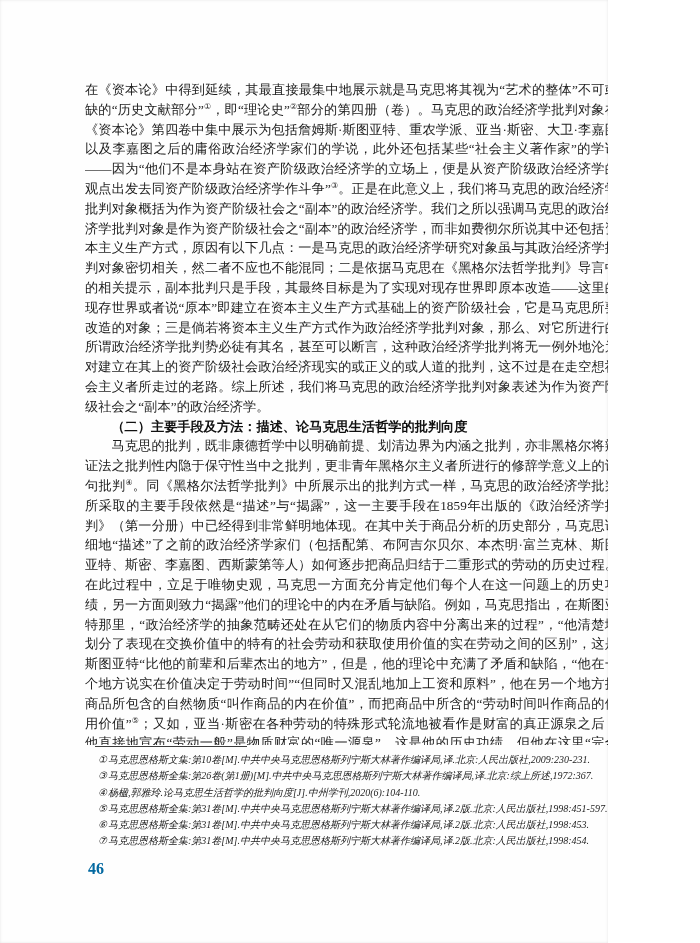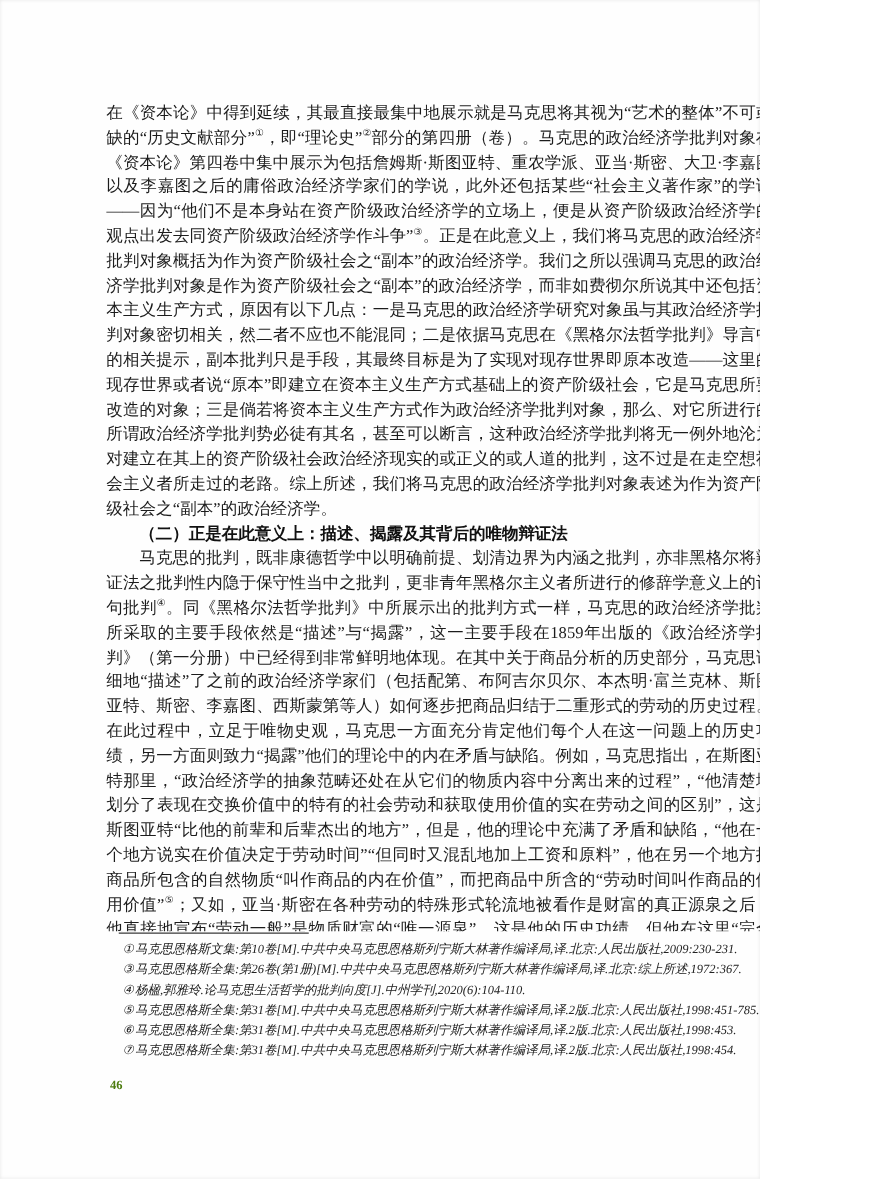--- a/index.html
+++ b/index.html
@@ -60,52 +60,52 @@
     line-height: 16.3px;
     white-space: nowrap;
     color: #222;
     font-style: italic;
   }
   .footnote-marker { margin-right: 1px; }
   .page-number {
     position: absolute;
     left: 88px;
     top: 860px;
-    font-size: 10px;
+    font-size: 16px;
     line-height: 18px;
-    color: #4d7c0f;
+    color: #0369a1;
     font-family: "Liberation Serif", "DejaVu Serif", serif;
     font-weight: bold;
   }
 </style>
 </head>
 <body>
 
 <div class="page">
 
   <div class="article-body">
     <p>在《资本论》中得到延续，其最直接最集中地展示就是马克思将其视为“艺术的整体”不可或缺的“历史文献部分”<sup>①</sup>，即“理论史”<sup>②</sup>部分的第四册（卷）。马克思的政治经济学批判对象在《资本论》第四卷中集中展示为包括詹姆斯·斯图亚特、重农学派、亚当·斯密、大卫·李嘉图以及李嘉图之后的庸俗政治经济学家们的学说，此外还包括某些“社会主义著作家”的学说——因为“他们不是本身站在资产阶级政治经济学的立场上，便是从资产阶级政治经济学的观点出发去同资产阶级政治经济学作斗争”<sup>③</sup>。正是在此意义上，我们将马克思的政治经济学批判对象概括为作为资产阶级社会之“副本”的政治经济学。我们之所以强调马克思的政治经济学批判对象是作为资产阶级社会之“副本”的政治经济学，而非如费彻尔所说其中还包括资本主义生产方式，原因有以下几点：一是马克思的政治经济学研究对象虽与其政治经济学批判对象密切相关，然二者不应也不能混同；二是依据马克思在《黑格尔法哲学批判》导言中的相关提示，副本批判只是手段，其最终目标是为了实现对现存世界即原本改造——这里的现存世界或者说“原本”即建立在资本主义生产方式基础上的资产阶级社会，它是马克思所要改造的对象；三是倘若将资本主义生产方式作为政治经济学批判对象，那么、对它所进行的所谓政治经济学批判势必徒有其名，甚至可以断言，这种政治经济学批判将无一例外地沦为对建立在其上的资产阶级社会政治经济现实的或正义的或人道的批判，这不过是在走空想社会主义者所走过的老路。综上所述，我们将马克思的政治经济学批判对象表述为作为资产阶级社会之“副本”的政治经济学。</p>
-    <h2 class="section-heading">（二）正是在此意义上：描述、揭露及其背后的唯物辩证法</h2>
+    <h2 class="section-heading">（二）主要手段及方法：描述、论马克思生活哲学的批判向度</h2>
     <p class="para-indent">马克思的批判，既非康德哲学中以明确前提、划清边界为内涵之批判，亦非黑格尔将辩证法之批判性内隐于保守性当中之批判，更非青年黑格尔主义者所进行的修辞学意义上的词句批判<sup>④</sup>。同《黑格尔法哲学批判》中所展示出的批判方式一样，马克思的政治经济学批判所采取的主要手段依然是“描述”与“揭露”，这一主要手段在1859年出版的《政治经济学批判》（第一分册）中已经得到非常鲜明地体现。在其中关于商品分析的历史部分，马克思详细地“描述”了之前的政治经济学家们（包括配第、布阿吉尔贝尔、本杰明·富兰克林、斯图亚特、斯密、李嘉图、西斯蒙第等人）如何逐步把商品归结于二重形式的劳动的历史过程。在此过程中，立足于唯物史观，马克思一方面充分肯定他们每个人在这一问题上的历史功绩，另一方面则致力“揭露”他们的理论中的内在矛盾与缺陷。例如，马克思指出，在斯图亚特那里，“政治经济学的抽象范畴还处在从它们的物质内容中分离出来的过程”，“他清楚地划分了表现在交换价值中的特有的社会劳动和获取使用价值的实在劳动之间的区别”，这是斯图亚特“比他的前辈和后辈杰出的地方”，但是，他的理论中充满了矛盾和缺陷，“他在一个地方说实在价值决定于劳动时间”“但同时又混乱地加上工资和原料”，他在另一个地方把商品所包含的自然物质“叫作商品的内在价值”，而把商品中所含的“劳动时间叫作商品的使用价值”<sup>⑤</sup>；又如，亚当·斯密在各种劳动的特殊形式轮流地被看作是财富的真正源泉之后，他直接地宣布“劳动一般”是物质财富的“唯一源泉”，这是他的历史功绩，但他在这里“完全没有看到自然要素”，一旦涉足交换价值领域，“自然要素却追跟着他”；再如，作为古典政治经济学的完成者，李嘉图“十分清楚地作出了商品价值决定于劳动时间这一规定”，但他的研究“只限于价值量”。可以说，正是在这种“描述”与“揭</p>
   </div>
 
   <div class="footnotes-section">
     <div class="footnote-divider"></div>
 
     <div class="footnote-row">
       <span class="footnote-marker">①</span><span>马克思恩格斯文集:第10卷[M].中共中央马克思恩格斯列宁斯大林著作编译局,译.北京:人民出版社,2009:230-231.</span>
     </div>
     <div class="footnote-row">
       <span class="footnote-marker">③</span><span>马克思恩格斯全集:第26卷(第1册)[M].中共中央马克思恩格斯列宁斯大林著作编译局,译.北京:综上所述,1972:367.</span>
     </div>
     <div class="footnote-row">
       <span class="footnote-marker">④</span><span>杨楹,郭雅玲.论马克思生活哲学的批判向度[J].中州学刊,2020(6):104-110.</span>
     </div>
     <div class="footnote-row">
-      <span class="footnote-marker">⑤</span><span>马克思恩格斯全集:第31卷[M].中共中央马克思恩格斯列宁斯大林著作编译局,译.2版.北京:人民出版社,1998:451-785.</span>
+      <span class="footnote-marker">⑤</span><span>马克思恩格斯全集:第31卷[M].中共中央马克思恩格斯列宁斯大林著作编译局,译.2版.北京:人民出版社,1998:451-597.</span>
     </div>
     <div class="footnote-row">
       <span class="footnote-marker">⑥</span><span>马克思恩格斯全集:第31卷[M].中共中央马克思恩格斯列宁斯大林著作编译局,译.2版.北京:人民出版社,1998:453.</span>
     </div>
     <div class="footnote-row">
       <span class="footnote-marker">⑦</span><span>马克思恩格斯全集:第31卷[M].中共中央马克思恩格斯列宁斯大林著作编译局,译.2版.北京:人民出版社,1998:454.</span>
     </div>
   </div>
 
   <div class="page-number">46</div>

